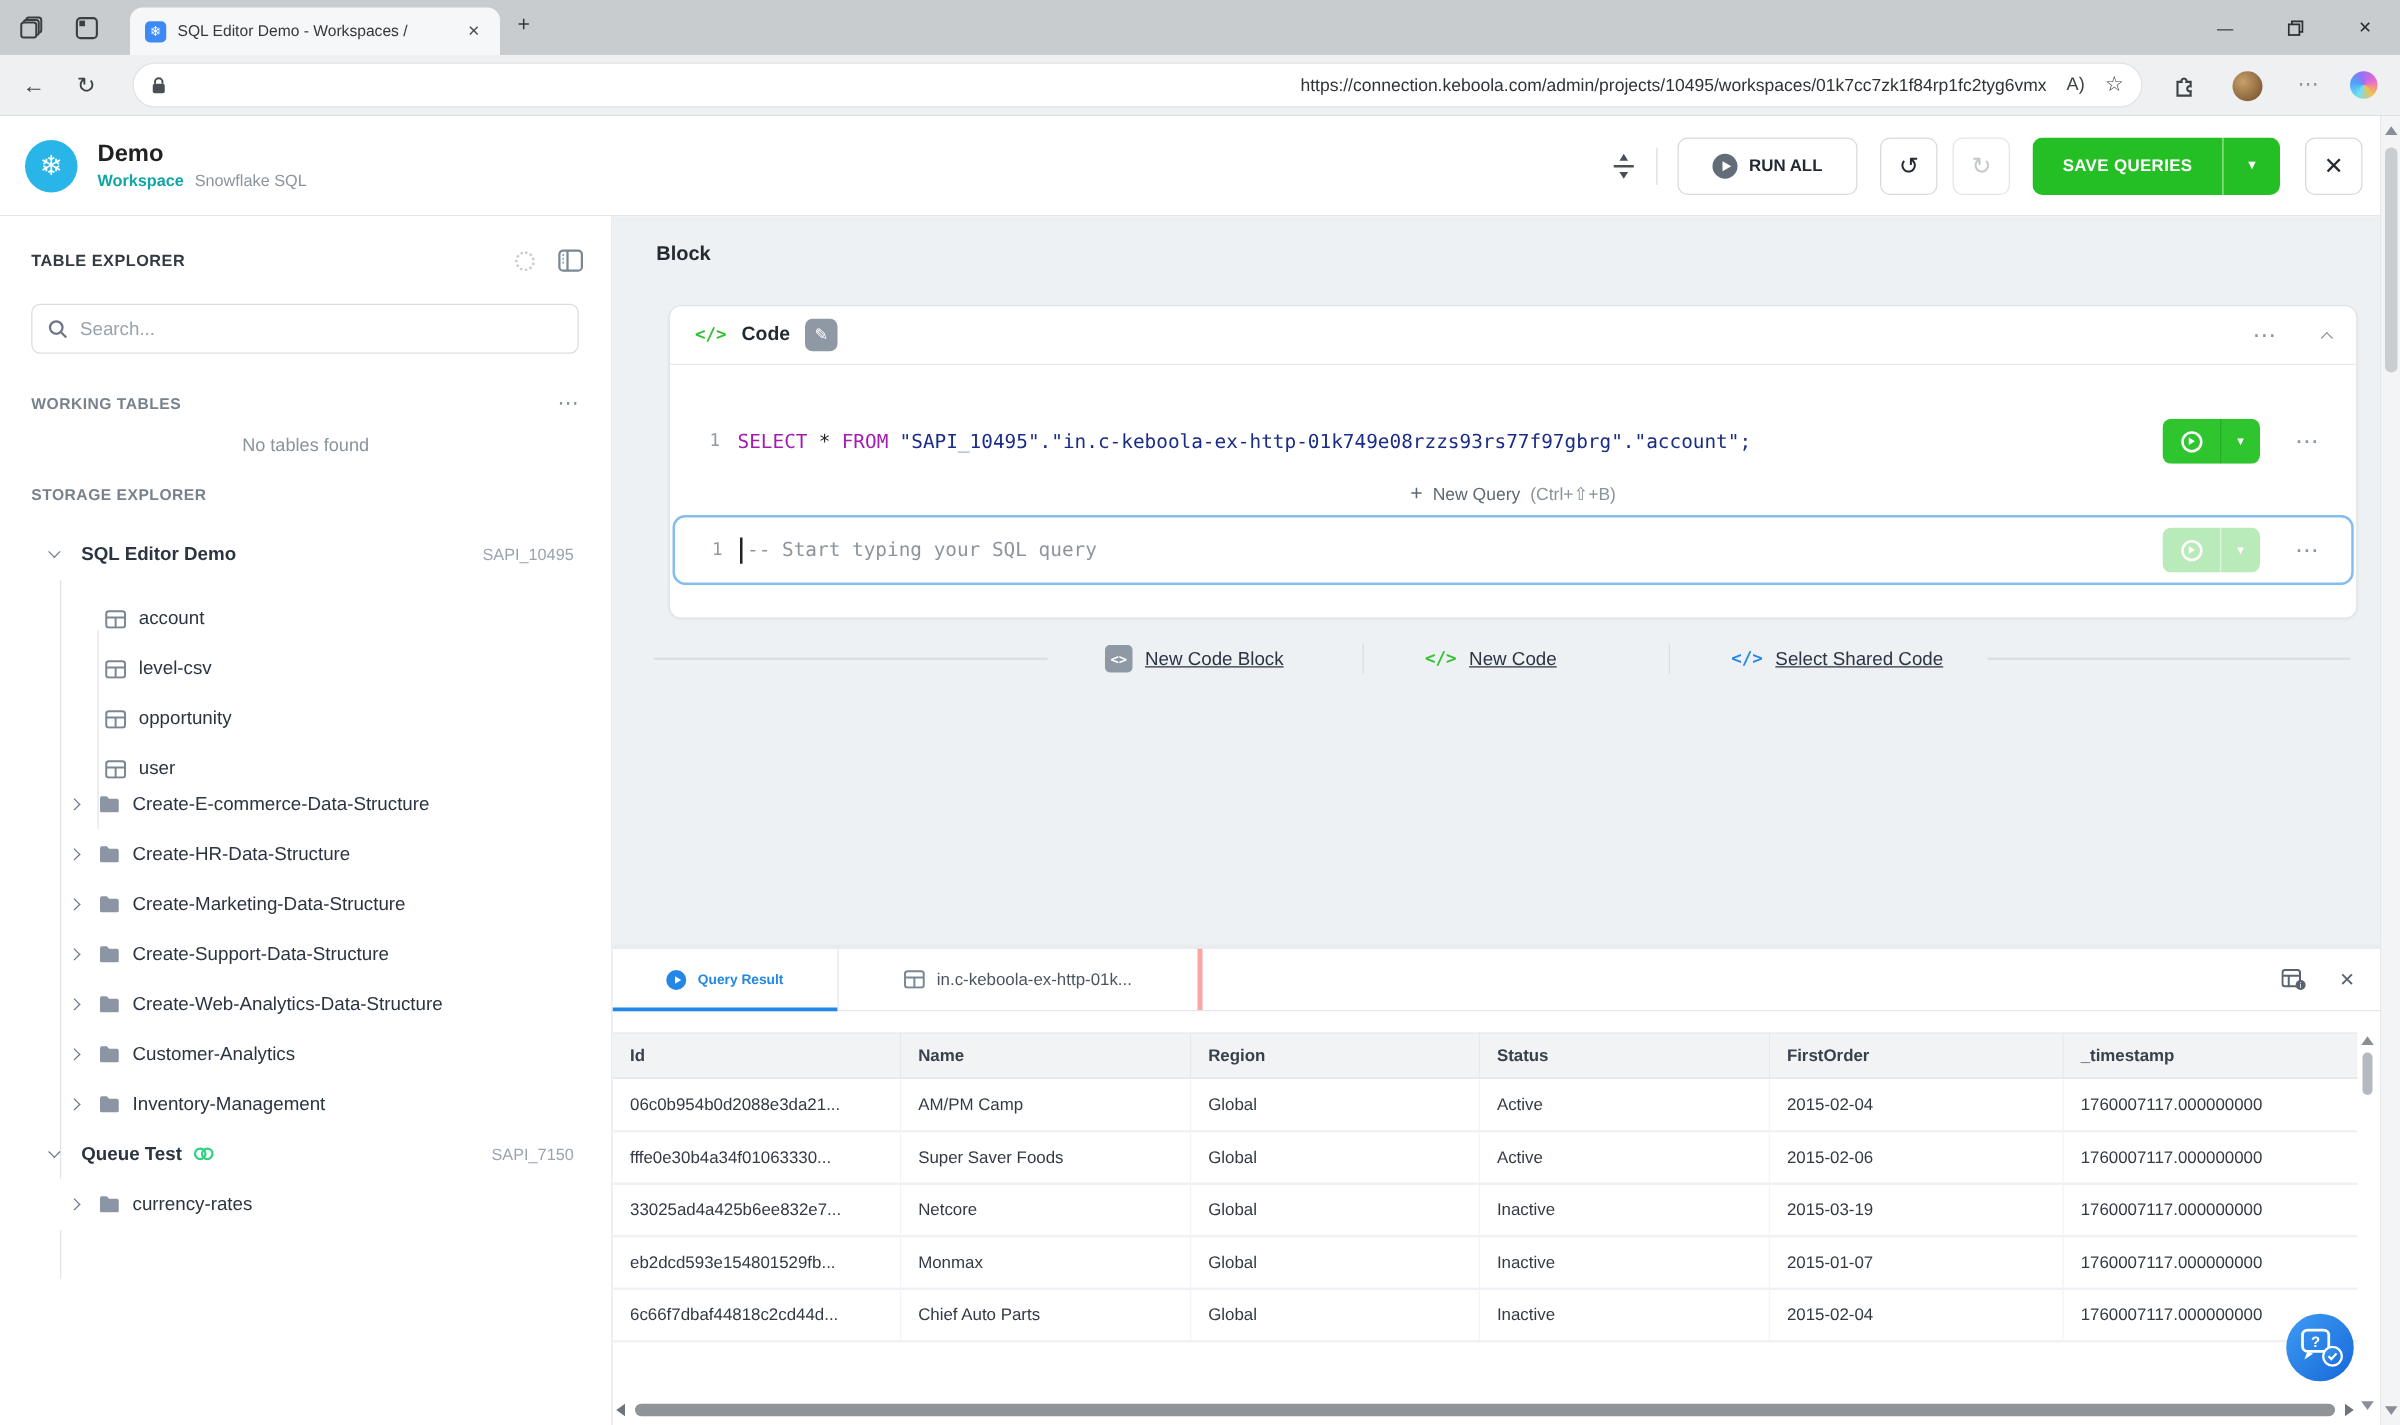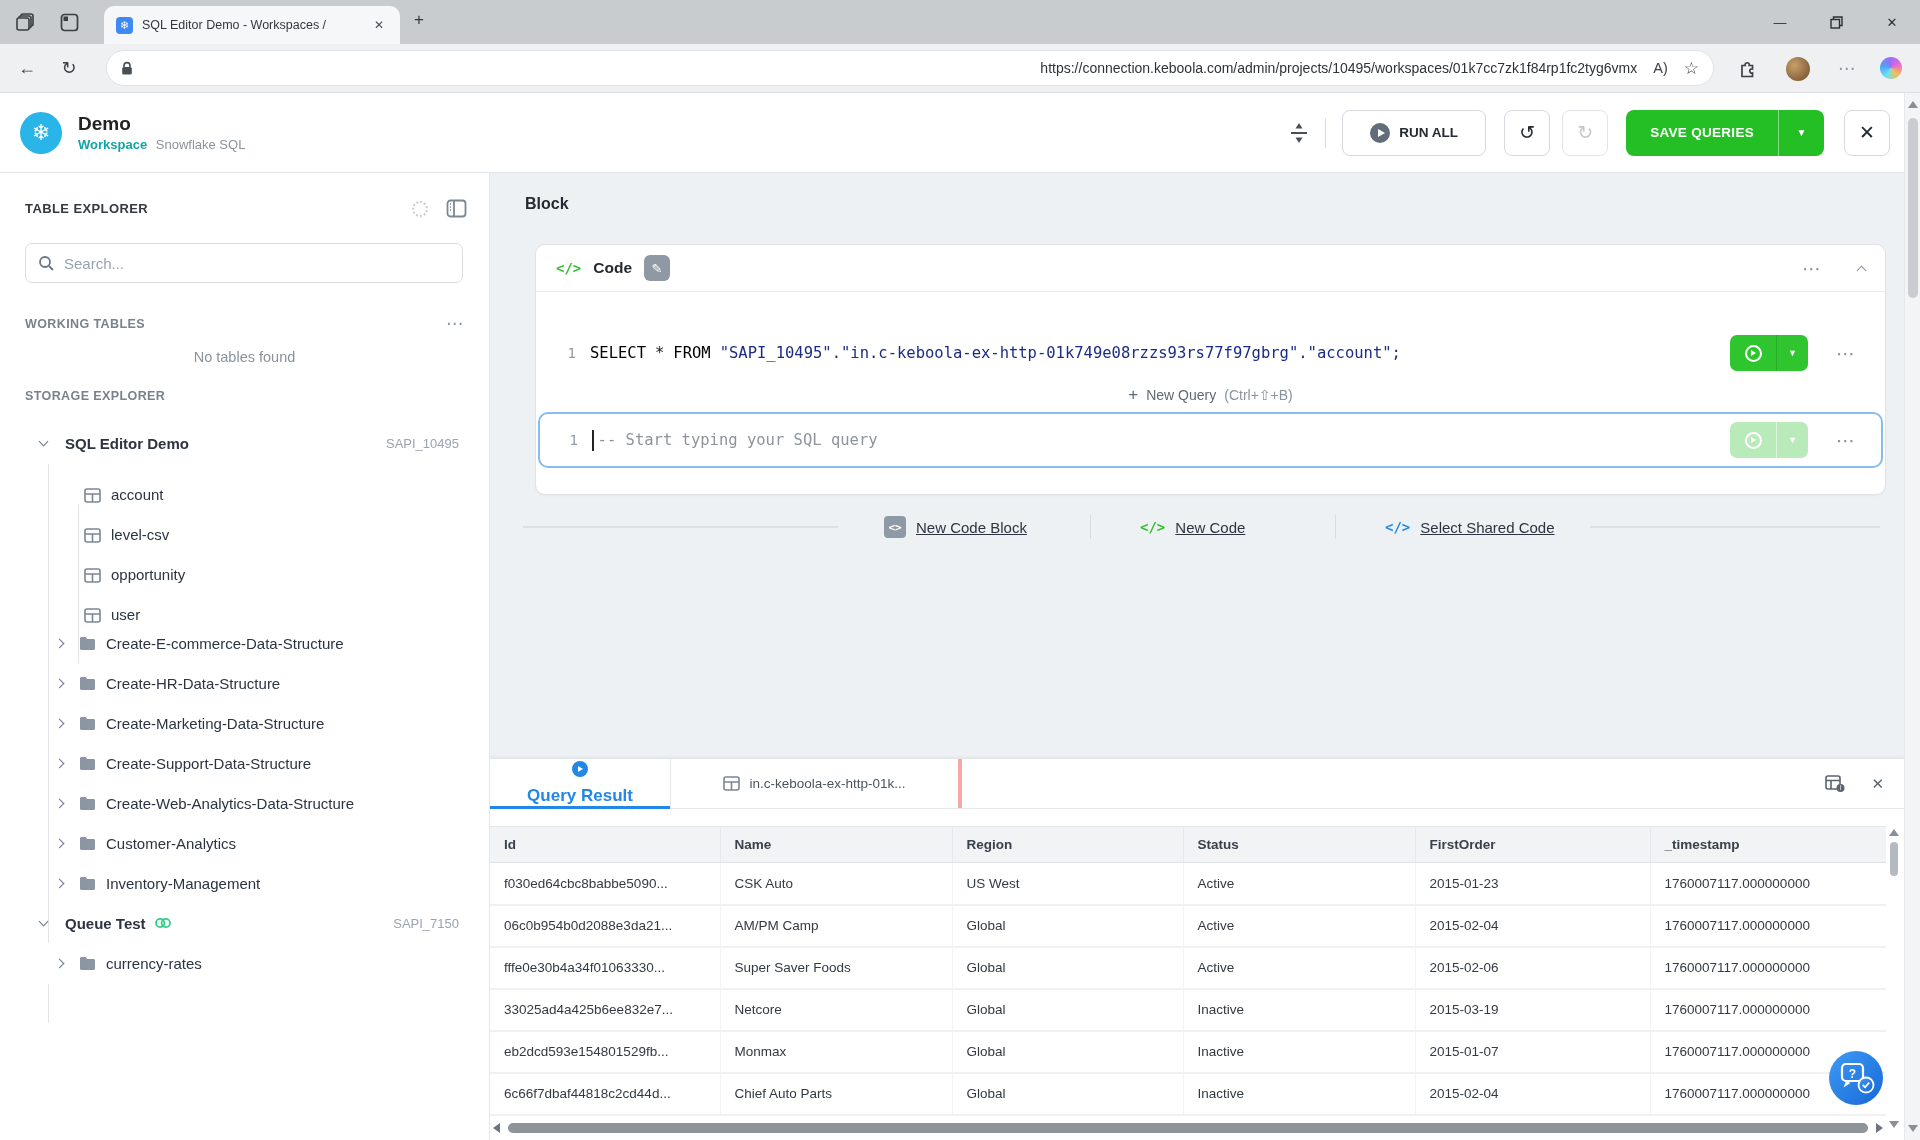--- a/index.html
+++ b/index.html
@@ -99,21 +99,21 @@
   #code-label { font-size:15.5px; font-weight:700; color:#242a31; }
   #edit-btn { width:26px; height:26px; background:#8f99a5; border-radius:6px; color:#fff; font-size:13px;
               display:flex; align-items:center; justify-content:center; }
   #card-header-right { margin-left:auto; display:flex; align-items:center; gap:36px; }
 
   .q-row { position:absolute; left:2px; right:2px; height:48px; display:flex; align-items:center;
            font-family:"DejaVu Sans Mono",monospace; font-size:15.5px; }
   #q-row-1 { top:84px; }
   .line-num { width:38px; text-align:right; color:#9199a1; font-size:14px; flex:none; }
   .sql-text { margin-left:14px; white-space:nowrap; overflow:hidden; }
-  .kw { color:#000000; } .op { color:#222; } .str { color:#1a2c86; }
+  .kw { color:#a21caf; } .op { color:#222; } .str { color:#1a2c86; }
   .sql-text span { margin-right:9px; } .sql-text span:last-child { margin-right:0; }
   .row-actions { position:absolute; right:29px; display:flex; align-items:center; gap:28px; }
   #q1-actions { top:90px; } #q2-actions { top:177px; }
   .run-split { display:flex; height:36px; border-radius:7px; overflow:hidden; }
   .run-split .rs-play { width:46px; display:flex; align-items:center; justify-content:center; background:#2ec52e; }
   .run-split .rs-caret { width:32px; display:flex; align-items:center; justify-content:center; background:#2ec52e;
                          border-left:1px solid rgba(0,0,0,.12); color:#fff; font-size:9px; }
   .run-split.disabled .rs-play, .run-split.disabled .rs-caret { background:#b9eab9; border-left-color:rgba(255,255,255,.5); }
   .ring-play { width:17px; height:17px; border:2px solid #fff; border-radius:50%; display:flex; align-items:center; justify-content:center; }
   .ring-play i { width:0; height:0; border-left:5.5px solid #fff; border-top:3.5px solid transparent; border-bottom:3.5px solid transparent; margin-left:1.5px; }
@@ -134,21 +134,21 @@
   .gray-code-box { width:22px; height:22px; border-radius:4px; background:#8f99a5; color:#fff;
                    font-family:"DejaVu Sans Mono",monospace; font-size:11px; font-weight:700;
                    display:flex; align-items:center; justify-content:center; }
   .vdiv { position:absolute; top:8px; width:1px; height:24px; background:#d9dde1; }
 
   
   #result-panel { position:absolute; left:0; top:585px; width:1414px; height:382px; background:#fff;
                   border-top:1px solid #e2e5e9; box-shadow:0 -1px 3px rgba(0,0,0,.05); }
   #result-tabs { position:absolute; left:0; top:0; right:0; height:50px; border-bottom:1px solid #e5e8eb; display:flex; }
   .rtab { display:flex; align-items:center; justify-content:center; gap:9px; position:relative; }
-  #tab-query-result { width:180px; color:#2287e6; font-weight:700; font-size:17px;flex-direction:column; }
+  #tab-query-result { width:180px; color:#2287e6; font-weight:700; font-size:11px; }
   #tab-query-result::after { content:""; position:absolute; left:0; bottom:-1px; width:100%; height:3px; background:#2287e6; }
   #tab-source-table { width:292px; border-left:1px solid #e5e8eb; border-right:4px solid #fca5a5;
                       color:#4a5560; font-size:13.5px; }
   .play-blue { width:16px; height:16px; border-radius:50%; background:#2287e6; display:flex; align-items:center; justify-content:center; flex:none; }
   .play-blue i { width:0; height:0; border-left:5px solid #fff; border-top:3.2px solid transparent; border-bottom:3.2px solid transparent; margin-left:1.5px; }
   #tabs-right { margin-left:auto; display:flex; align-items:center; gap:26px; padding-right:20px; color:#5a6470; }
 
   #result-table { position:absolute; left:0; top:67px; width:1396px; border-collapse:collapse; table-layout:fixed; }
   #result-table th { height:36px; background:#f2f3f5; border-top:1px solid #e3e6ea; border-bottom:1px solid #dfe2e6;
                      border-right:1px solid #e6e9ec; font-size:13.5px; font-weight:600; color:#39414c;
@@ -518,28 +518,20 @@
         <tr>
           <th>Id</th>
           <th>Name</th>
           <th>Region</th>
           <th>Status</th>
           <th>FirstOrder</th>
           <th>_timestamp</th>
         </tr>
       </thead>
       <tbody>
-        <tr>
-          <td>f030ed64cbc8babbe5090...</td>
-            <td>CSK Auto</td>
-            <td>US West</td>
-            <td>Active</td>
-            <td>2015-01-23</td>
-            <td>1760007117.000000000</td>
-        </tr>
         <tr>
           <td>06c0b954b0d2088e3da21...</td>
             <td>AM/PM Camp</td>
             <td>Global</td>
             <td>Active</td>
             <td>2015-02-04</td>
             <td>1760007117.000000000</td>
         </tr>
         <tr>
           <td>fffe0e30b4a34f01063330...</td>

